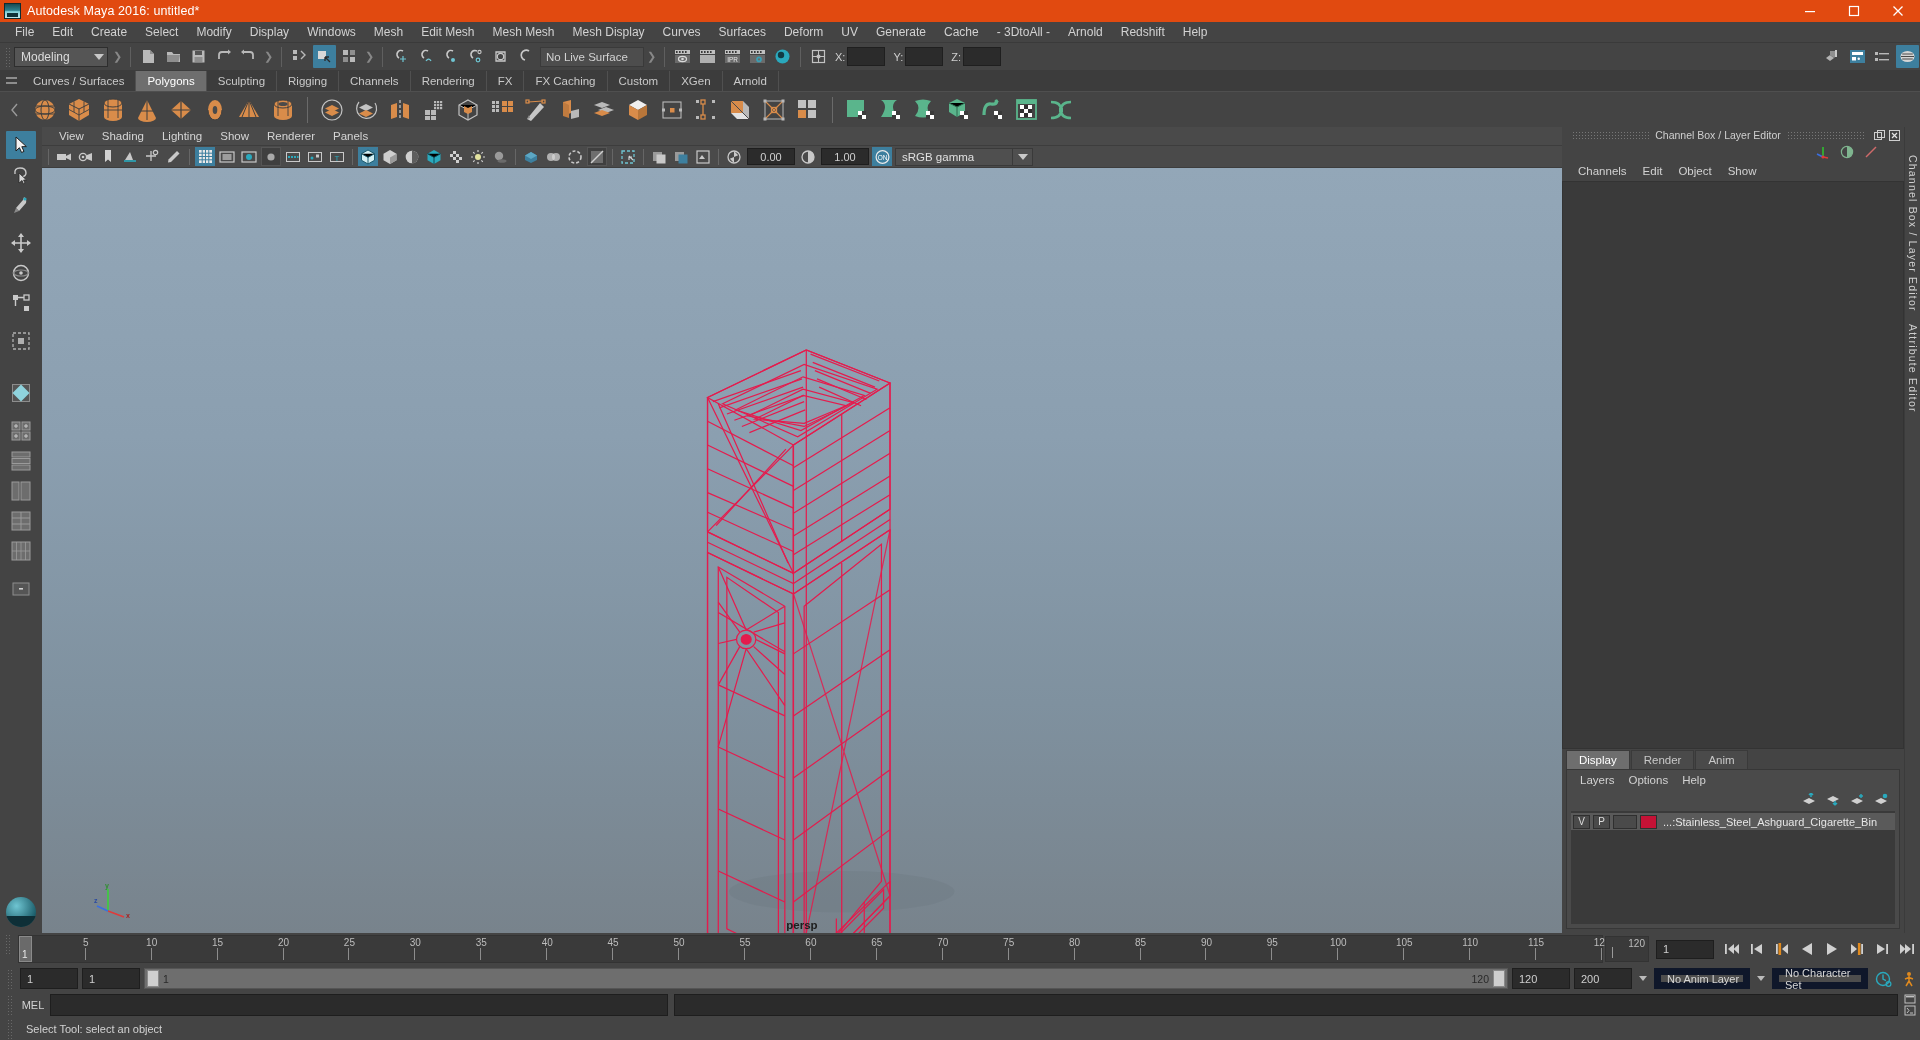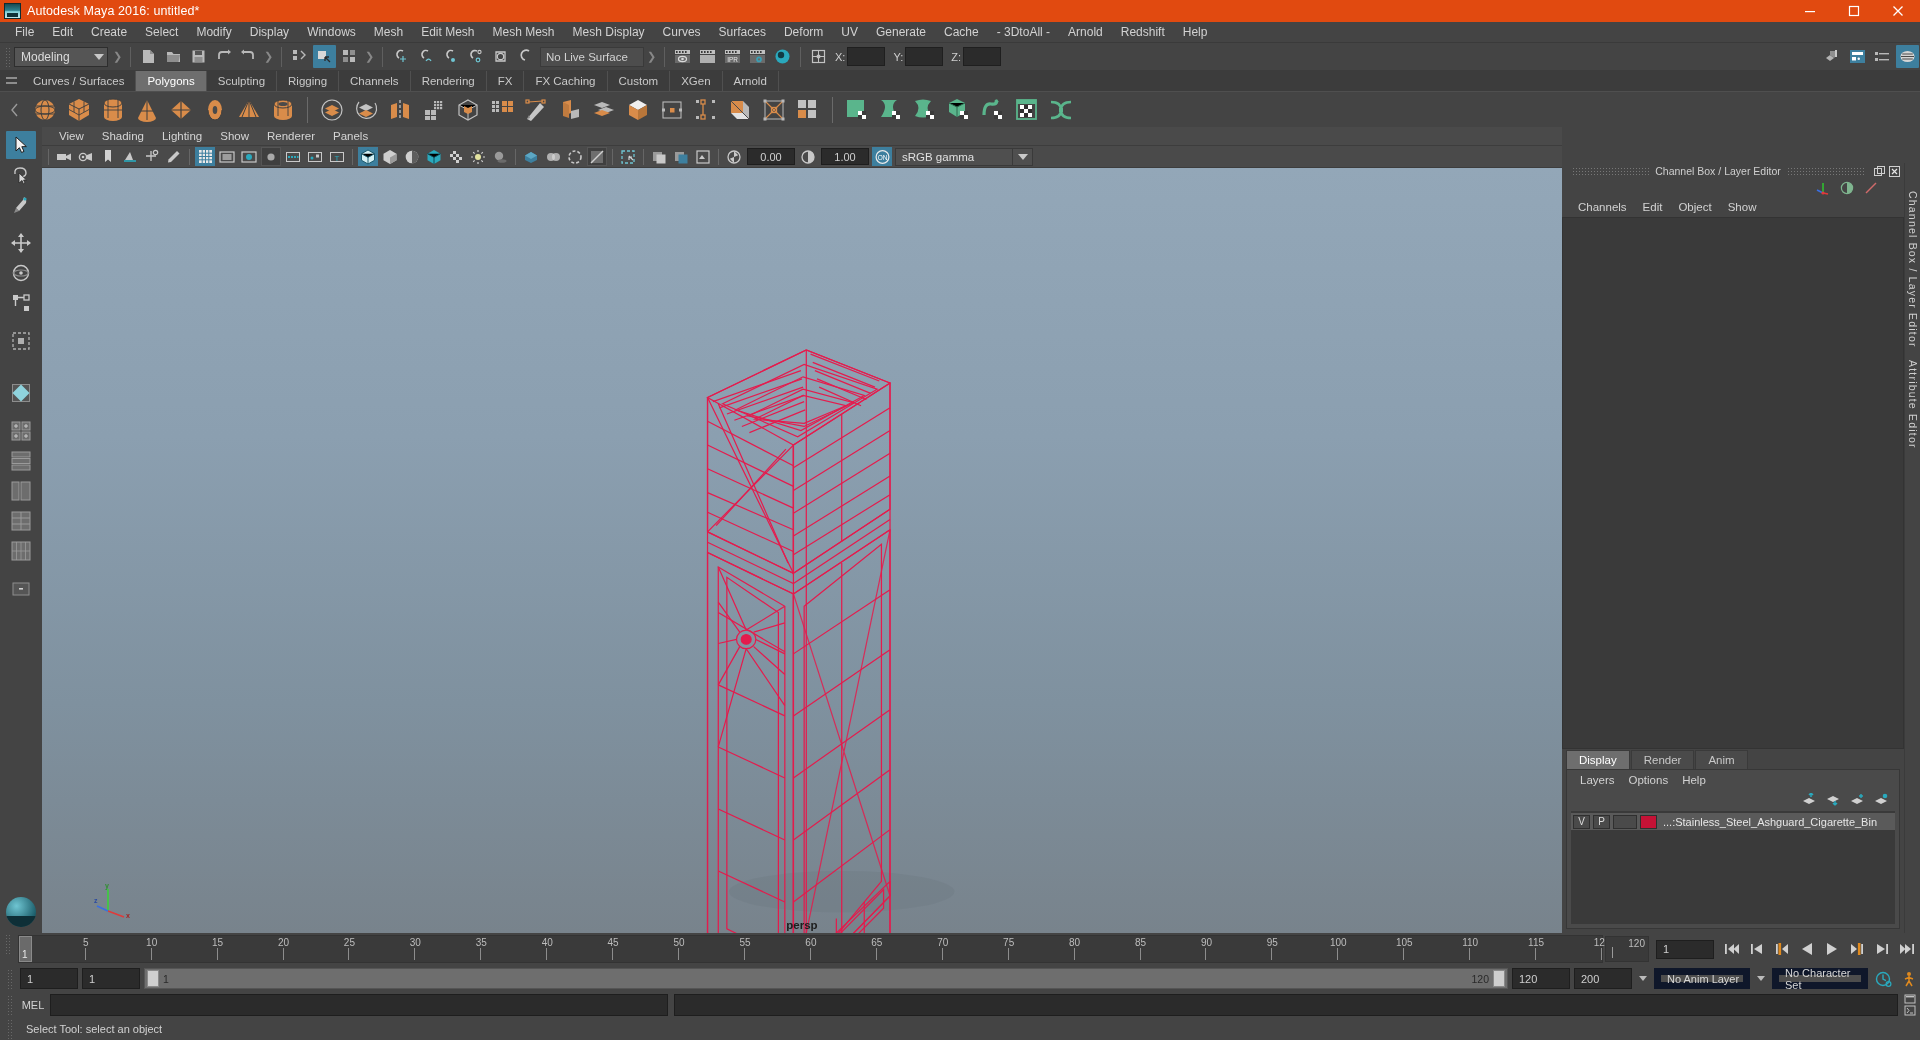--- a/index.html
+++ b/index.html
@@ -179,21 +179,21 @@
     overflow: hidden;
     font-weight: bold;
   }
   .vp-label {
     position: absolute; bottom: 2px; left: 0; right: 0; text-align: center;
     color: #1e1e1e; font-size: 11.5px;
   }
   .axis-gizmo { position: absolute; left: 52px; bottom: 14px; width: 40px; height: 38px; }
 
   
-  .rightcol { width: 358px; flex: 0 0 358px; display: flex; background: #444444; margin-top: 36px; }
+  .rightcol { width: 358px; flex: 0 0 358px; display: flex; background: #444444; }
   .rpanel { flex: 1 1 auto; display: flex; flex-direction: column; min-width: 0; }
   .rp-title {
     height: 16px; background: #444; display: flex; align-items: center; flex: 0 0 16px;
     font-size: 10.5px; color: #cfcfcf; position: relative; padding: 0 4px;
   }
   .dotfill {
     flex: 1 1 auto; height: 9px; margin: 0 6px;
     background-image: radial-gradient(#777 40%, transparent 41%);
     background-size: 3px 3px; background-position: 0 3px;
   }

